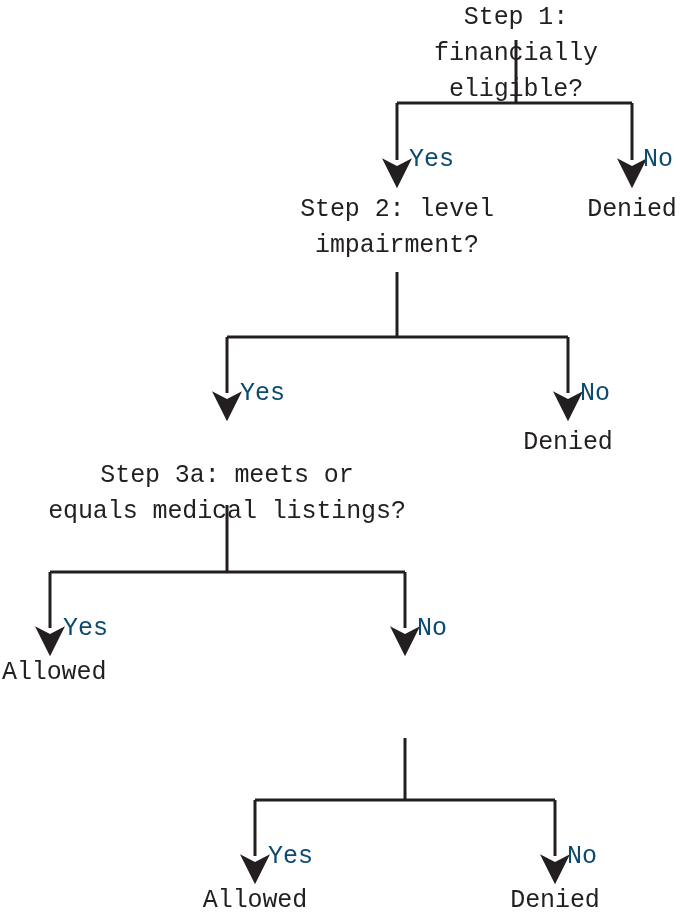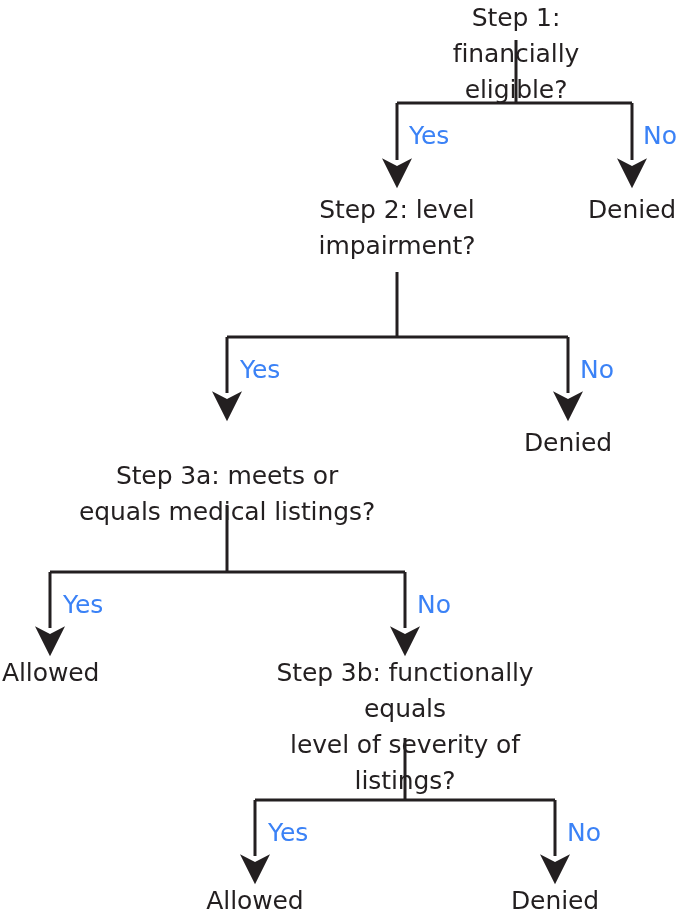--- a/index.html
+++ b/index.html
@@ -11,20 +11,21 @@
     width: 680px;
     height: 919px;
     position: relative;
     overflow: hidden;
     font-family: "DejaVu Sans", sans-serif;
     color: #231f20;
   }
   #flow-root {
     position: absolute;
     inset: 0;
+    font-family: Liberation Mono, monospace;
   }
   svg.lines {
     position: absolute;
     left: 0;
     top: 0;
     width: 680px;
     height: 919px;
     pointer-events: none;
   }
   .node {
@@ -36,22 +37,23 @@
     white-space: pre-line;
     text-align: center;
     font-weight: 400;
   }
   .node.center { transform: translateX(-50%); }
   .node.leftflush { transform: none; }
   .edge-label {
     position: absolute;
     font-size: 25px;
     line-height: 28px;
-    color: #3b82f6;
+    color: #0c4a6e;
     white-space: nowrap;
+    margin-top: 24px;
   }
 </style>
 </head>
 <body>
 
 <div id="flow-root">
 
   <svg class="lines" viewBox="0 0 680 919">
     <defs>
       <marker id="arrowhead" markerWidth="11" markerHeight="10" refX="0.6" refY="5" orient="auto" markerUnits="strokeWidth">
@@ -89,22 +91,20 @@
   <div class="node center" style="left:397px; top:192px;">Step 2: level
 impairment?</div>
 
   <div class="node center" style="left:568px; top:425px;">Denied</div>
 
   <div class="node center" style="left:227px; top:425px;margin-top:33px;">Step 3a: meets or
 equals medical listings?</div>
 
   <div class="node leftflush" style="left:2px; top:655px;">Allowed</div>
 
-  <div class="node center" style="left:405px; top:655px;">Step 3b: functionally equals
-level of severity of listings?</div>
 
   <div class="node center" style="left:255px; top:883px;">Allowed</div>
 
   <div class="node center" style="left:555px; top:883px;">Denied</div>
 
   <div class="edge-label" style="left:409px; top:122px;">Yes</div>
   <div class="edge-label" style="left:643px; top:122px;">No</div>
 
   <div class="edge-label" style="left:240px; top:356px;">Yes</div>
   <div class="edge-label" style="left:580px; top:356px;">No</div>

